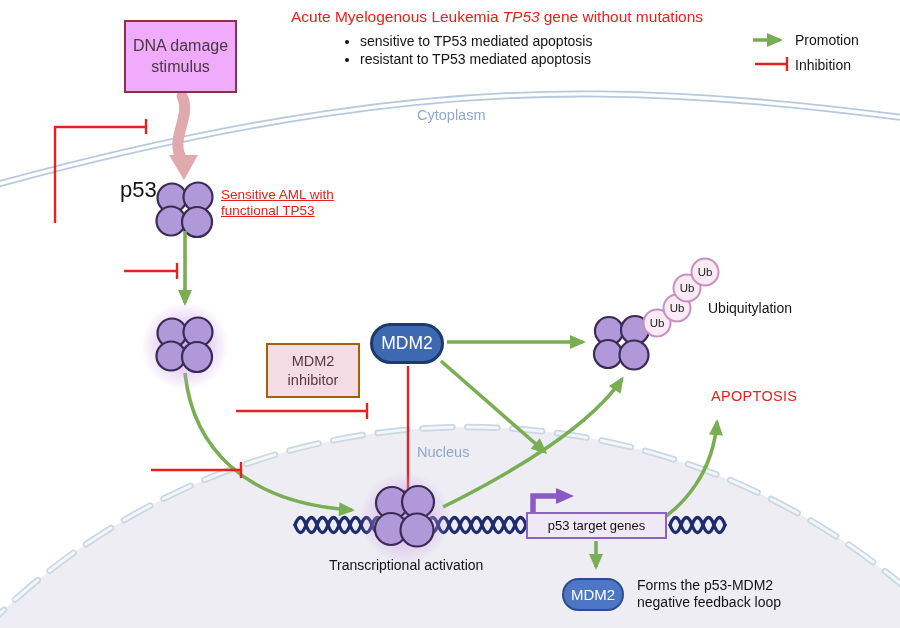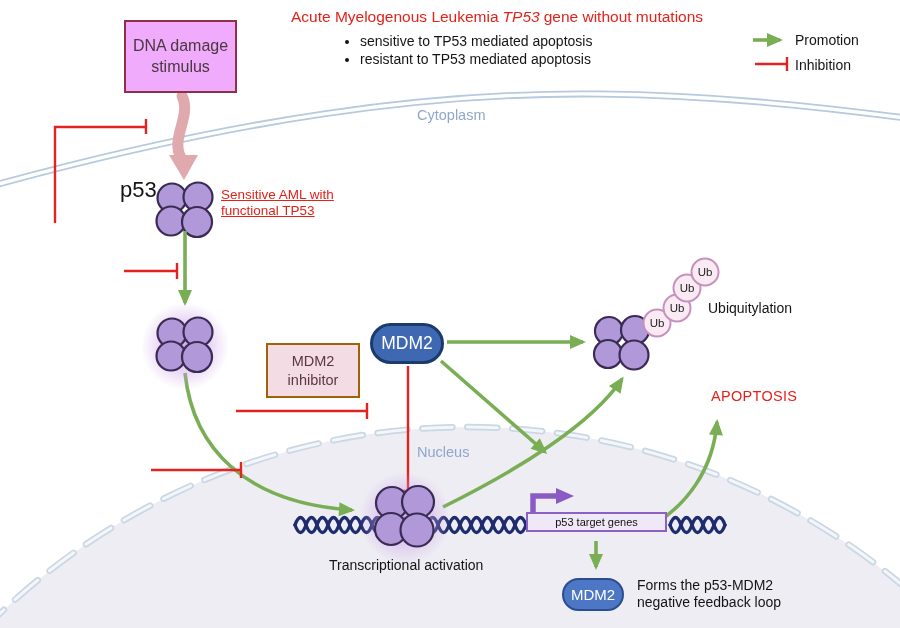--- a/index.html
+++ b/index.html
@@ -19,22 +19,22 @@
   .dna-box{left:124px;top:20px;width:113px;height:73px;background:#f0abfc;
            border:2.5px solid #8e3049;color:#4a383f;font-size:16px;line-height:1.28;}
   .mdm2i-box{left:258px;top:343px;width:94px;height:55px;background:#f3dce4;
              border:2px solid #a16207;color:#5c3642;font-size:14.5px;line-height:1.25;margin-left:8px;}
   .pill{border-radius:22px;color:#ffffff;display:flex;align-items:center;justify-content:center;
         box-sizing:border-box;}
   .mdm2-top{left:370px;top:323px;width:74px;height:41px;background:#3e69b2;
             border:3px solid #1c3a6b;font-size:17.5px;}
   .mdm2-bottom{left:562px;top:578px;width:62px;height:33px;background:#4d77c5;
                border:2.5px solid #2a4d8f;font-size:15px;border-radius:17px;}
-  .target-box{left:526px;top:512px;width:141px;height:20px;background:#efe9f7;
-              border:2.5px solid #8b62c4;color:#111;font-size:11px;}
+  .target-box{left:526px;top:512px;width:141px;height:27px;background:#efe9f7;
+              border:2.5px solid #8b62c4;color:#111;font-size:13px;}
   .ann{font-size:13.5px;line-height:1.22;color:#e3221a;text-decoration:underline;}
   .black-label{font-size:14px;color:#141414;}
   .ub-label{font-size:11.5px;color:#222;transform:translate(-50%,-50%);}
   .comp-label{font-size:14.5px;}
 </style>
 </head>
 <body>
 
 <div class="stage">
 

